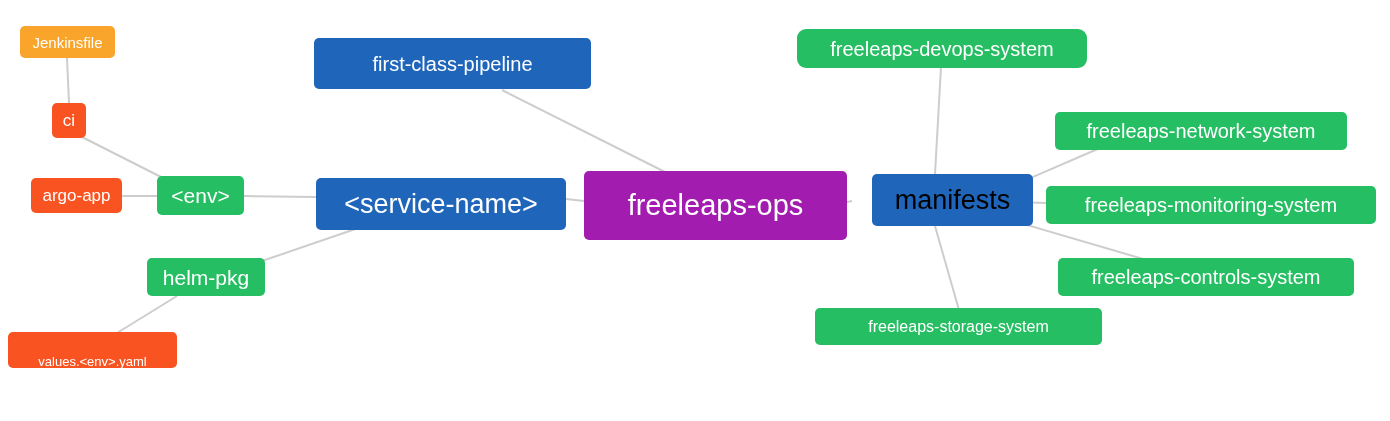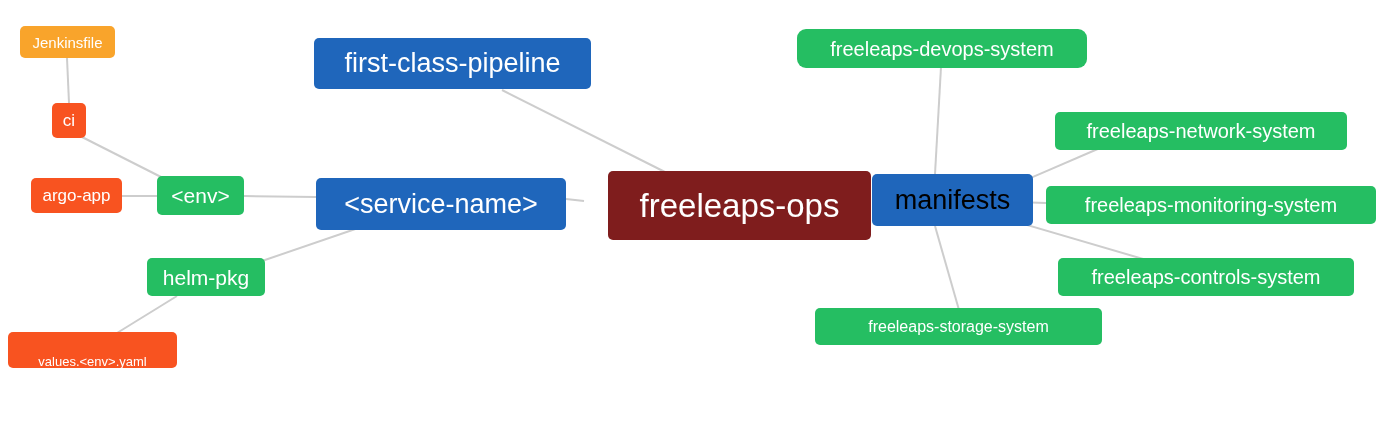--- a/index.html
+++ b/index.html
@@ -61,27 +61,27 @@
     </div>
     <div class="node" style="left: 147px; top: 258px; width: 118px; height: 38px; font-size: 21px; background: rgb(37, 190, 98); color: rgb(255, 255, 255);">
       <span>helm-pkg</span>
     </div>
     <div class="node" style="left: 157px; top: 176px; width: 87px; height: 39px; font-size: 21px; background: rgb(37, 190, 98); color: rgb(255, 255, 255);">
       <span>&lt;env&gt;</span>
     </div>
     <div class="node" style="left: 8px; top: 332px; width: 169px; height: 36px; font-size: 13px; background: rgb(248, 83, 32); color: rgb(255, 255, 255); align-items: flex-end;">
       <span>values.&lt;env&gt;.yaml</span>
     </div>
-    <div class="node" style="left: 314px; top: 38px; width: 277px; height: 51px; font-size: 27px; background: rgb(31, 102, 187); color: rgb(255, 255, 255);">
+    <div class="node" style="left: 314px; top: 38px; width: 277px; height: 51px; font-size: 20px; background: rgb(31, 102, 187); color: rgb(255, 255, 255);">
       <span>first-class-pipeline</span>
     </div>
     <div class="node" style="left: 316px; top: 178px; width: 250px; height: 52px; font-size: 27px; background: rgb(31, 102, 187); color: rgb(255, 255, 255);">
       <span>&lt;service-name&gt;</span>
     </div>
-    <div class="node" style="left: 584px; top: 171px; width: 263px; height: 69px; font-size: 33px; background: #7f1d1d; color: rgb(255, 255, 255); margin-left: 24px;">
+    <div class="node" style="left: 584px; top: 171px; width: 263px; height: 69px; font-size: 29px; background: #a21caf; color: rgb(255, 255, 255);">
       <span>freeleaps-ops</span>
     </div>
     <div class="node" style="left: 872px; top: 174px; width: 161px; height: 52px; font-size: 27px; background: rgb(31, 102, 187); color: #000000;">
       <span>manifests</span>
     </div>
     <div class="node" style="left: 797px; top: 29px; width: 290px; height: 39px; font-size: 20px; background: rgb(37, 190, 98); color: rgb(255, 255, 255); border-radius: 9px;">
       <span>freeleaps-devops-system</span>
     </div>
     <div class="node" style="left: 1055px; top: 112px; width: 292px; height: 38px; font-size: 20px; background: rgb(37, 190, 98); color: rgb(255, 255, 255);">
       <span>freeleaps-network-system</span>

